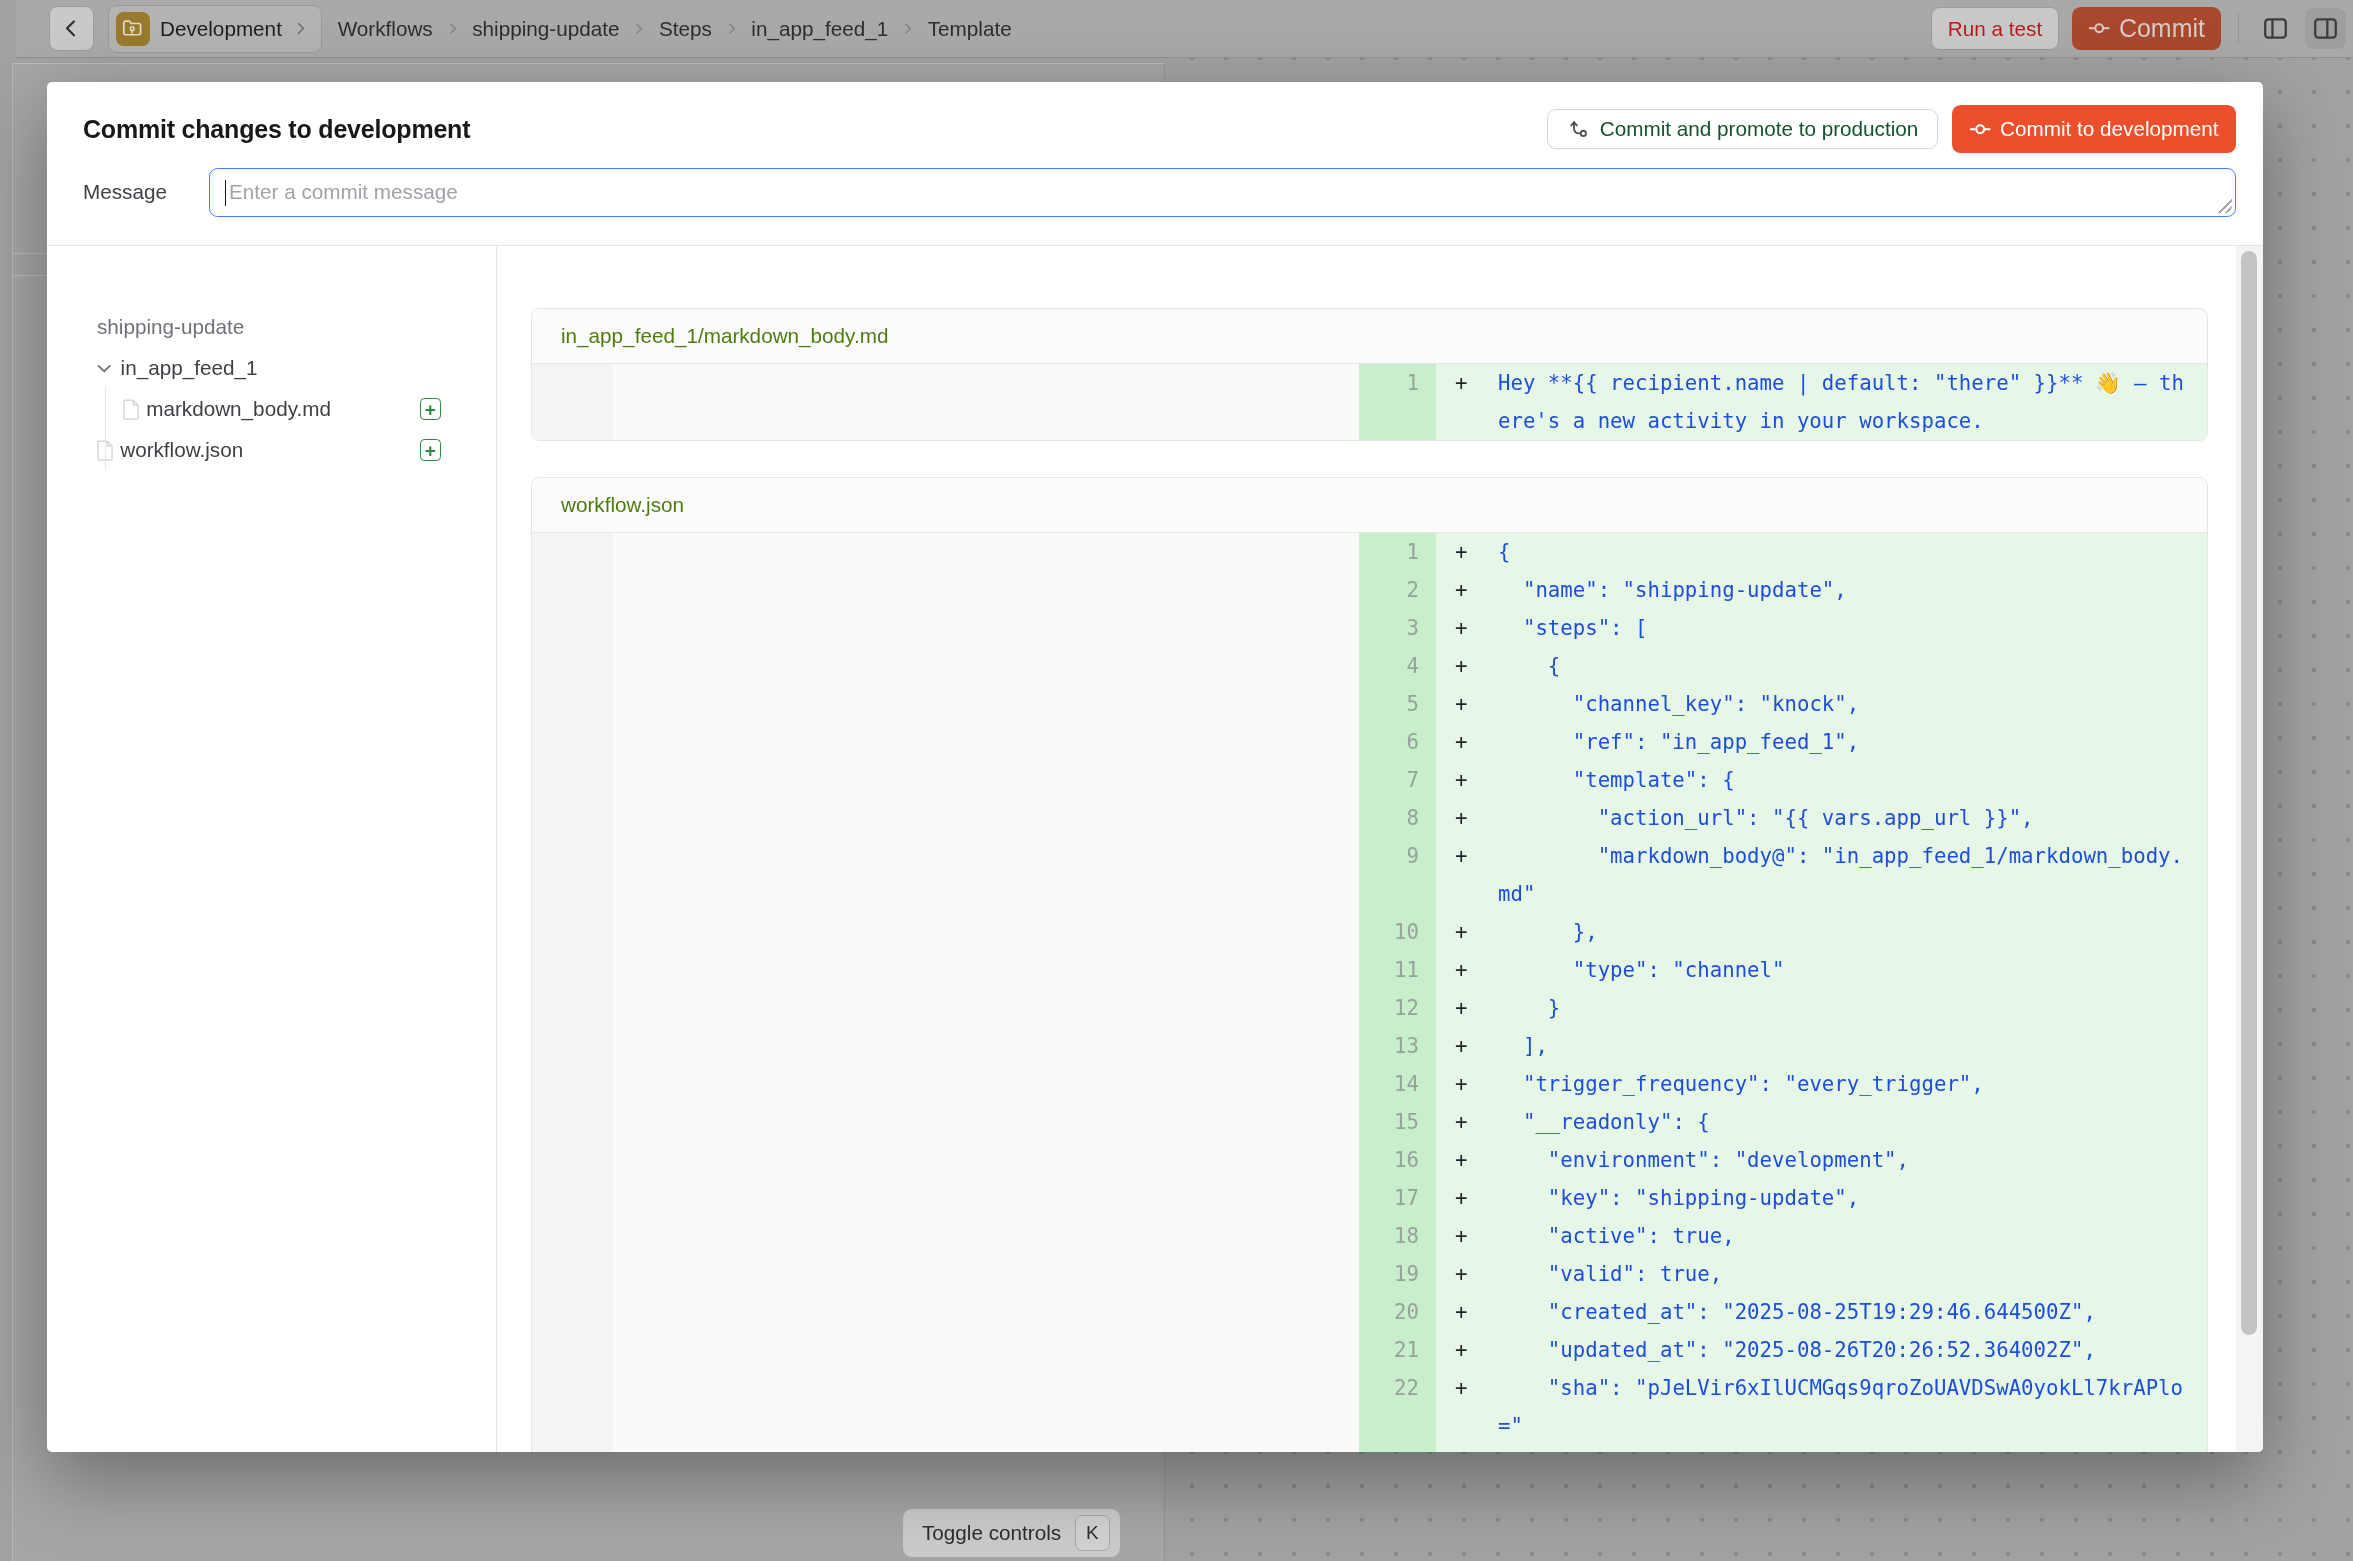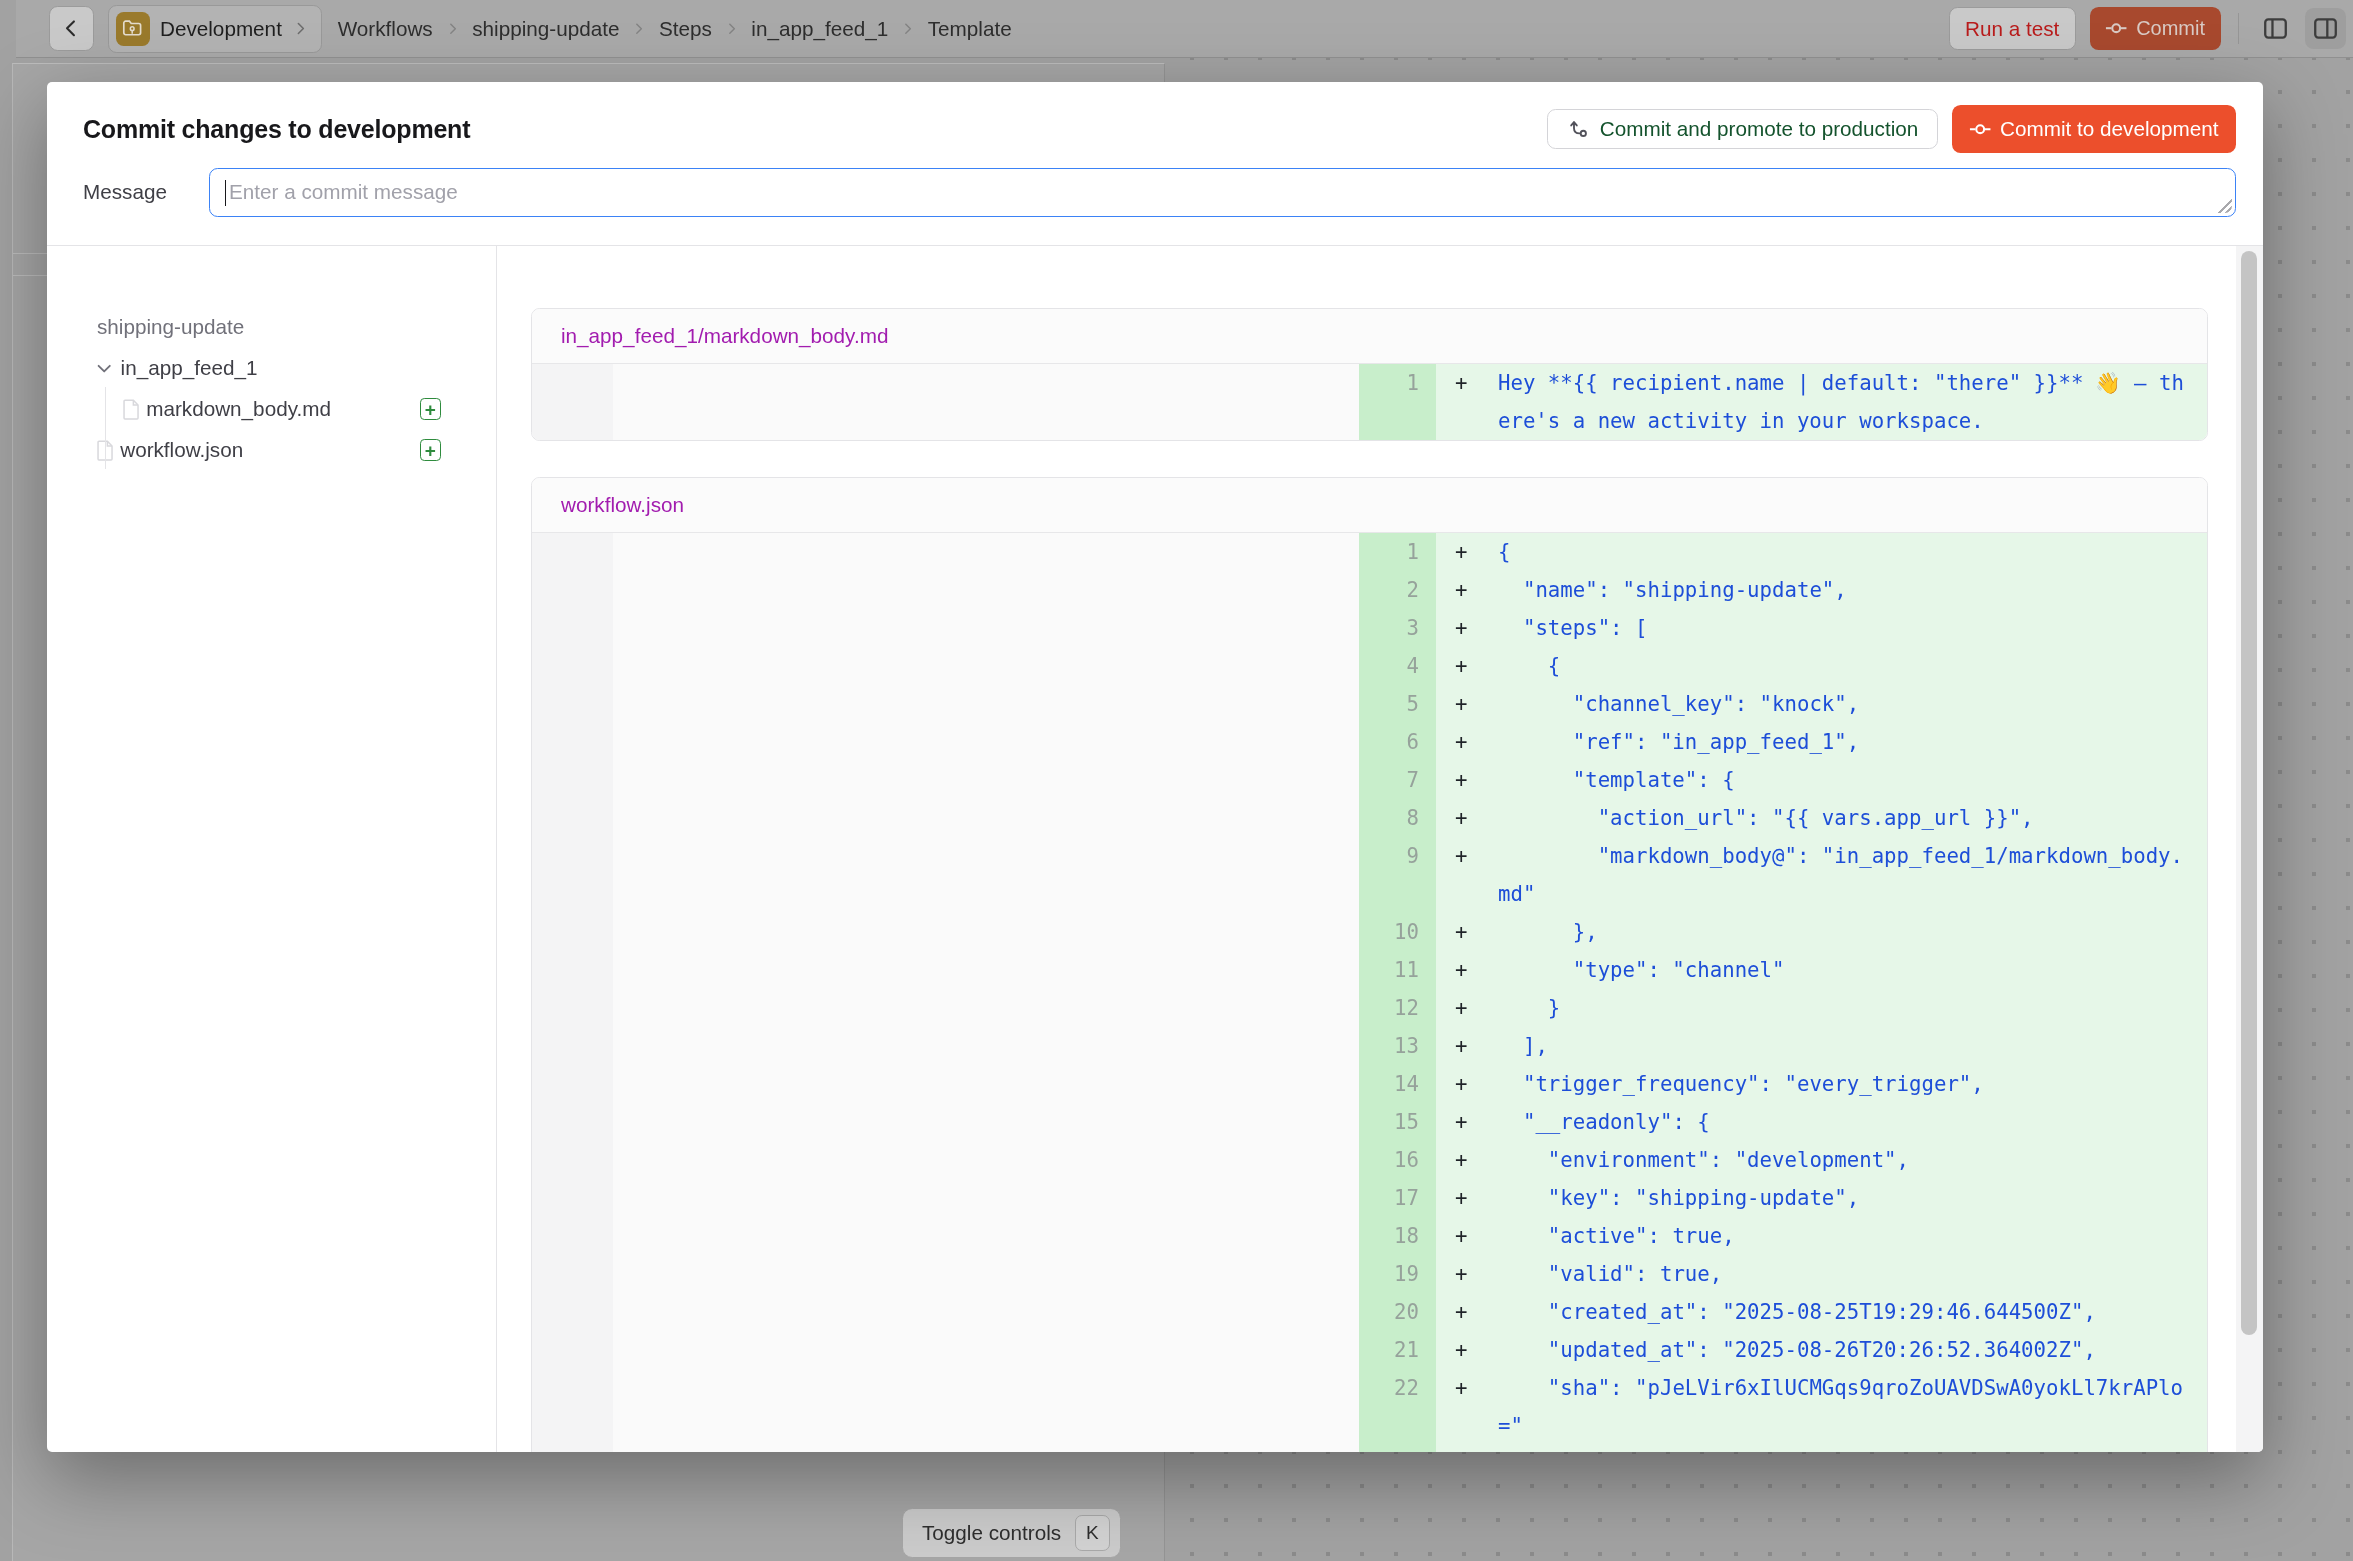--- a/index.html
+++ b/index.html
@@ -41,21 +41,21 @@
   .sep svg{display:block;}
   .spacer{flex:1;}
   .btn-dim{
     height:43px;border:0.9px solid #9b9b9b;border-radius:8.6px;background:#c9c9c9;
     display:flex;align-items:center;justify-content:center;padding:0 15.5px;
     font-size:20.7px;color:#b91c1c;gap:8.6px;
   }
   .btn-commit-top{
     height:43px;border:none;border-radius:8.6px;background:#a8492e;margin-left:13.8px;
     display:flex;align-items:center;justify-content:center;padding:0 15.5px;
-    font-size:20px;color:#d9cac4;gap:8.6px;
+    font-size:25px;color:#d9cac4;gap:8.6px;
   }
   .tb-divider{width:0.9px;height:31px;background:#969696;margin:0 17px;}
   .panel-toggle{width:41px;height:41px;border-radius:8.6px;display:flex;align-items:center;justify-content:center;background:transparent;}
   .panel-toggle.active{background:#9e9e9e;}
   .toggle-controls{
     position:absolute;left:902px;top:1508px;height:50px;z-index:6;
     background:#cbcbcb;border:0.9px solid #a5a5a5;border-radius:10.3px;
     display:flex;align-items:center;gap:13.8px;padding:0 10.3px 0 19px;
     font-size:20.7px;color:#2e2e2e;
   }
@@ -109,21 +109,21 @@
     margin-right:55px;box-sizing:border-box;line-height:1;
   }
   .main{flex:1;padding:62px 54px 0 34px;box-sizing:border-box;overflow:hidden;}
   .dpanel{
     width:1677px;border:0.9px solid #e4e4e7;border-radius:8.6px;overflow:hidden;background:#fff;
     box-sizing:border-box;
   }
   .dpanel + .dpanel{margin-top:36px;}
   .dp-head{
     height:55px;background:#fbfbfb;border-bottom:0.9px solid #e7e7e9;display:flex;align-items:center;
-    padding:0 29px;font-size:20.7px;color:#a21caf;box-sizing:border-box;
+    padding:0 29px;font-size:20.7px;color:#4d7c0f;box-sizing:border-box;
   }
   .drow{display:flex;align-items:stretch;font-family:"DejaVu Sans Mono","Liberation Mono",monospace;font-size:20.7px;line-height:38px;}
   .g-old{width:81px;background:#f4f4f5;flex:0 0 auto;}
   .c-old{width:746px;background:#fafafa;flex:0 0 auto;}
   .g-new{width:77px;background:#c8eecb;flex:0 0 auto;text-align:right;padding-right:17px;box-sizing:border-box;color:#96a29b;}
   .c-new{flex:1;background:#e6f7e8;display:flex;align-items:flex-start;}
   .sign{width:24px;margin-left:19px;flex:0 0 auto;color:#1f2328;}
   .code{width:689px;margin-left:19px;white-space:pre-wrap;word-break:break-all;color:#1d4ed8;}
   .scrolltrack{position:absolute;right:0;top:0;bottom:0;width:27.5px;background:#f4f4f5;}
   .scrollthumb{position:absolute;left:5.2px;width:16.4px;top:5.2px;height:1084px;border-radius:8.6px;background:#c4c4c4;}

